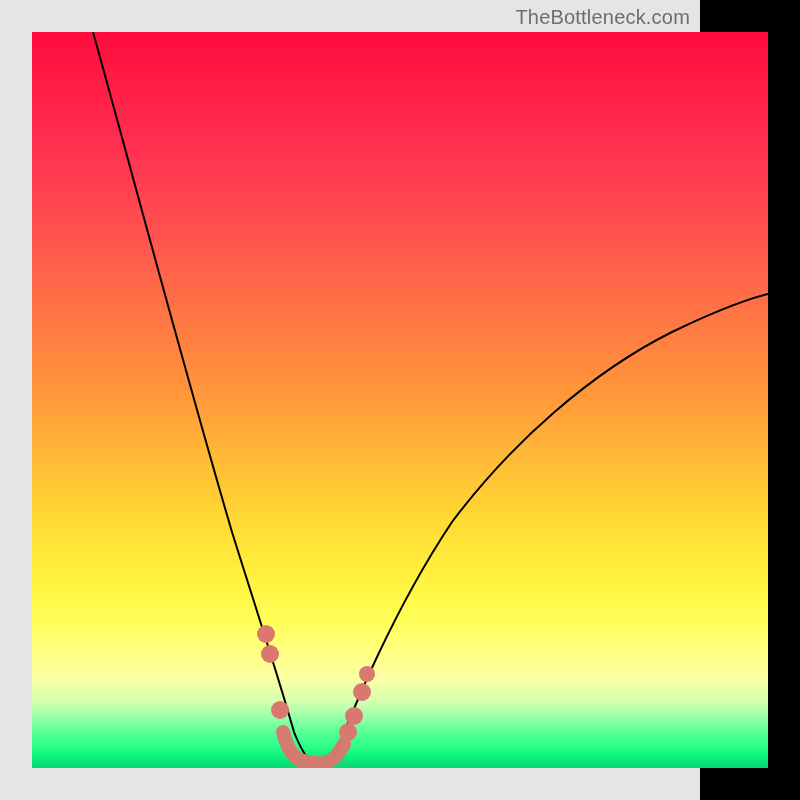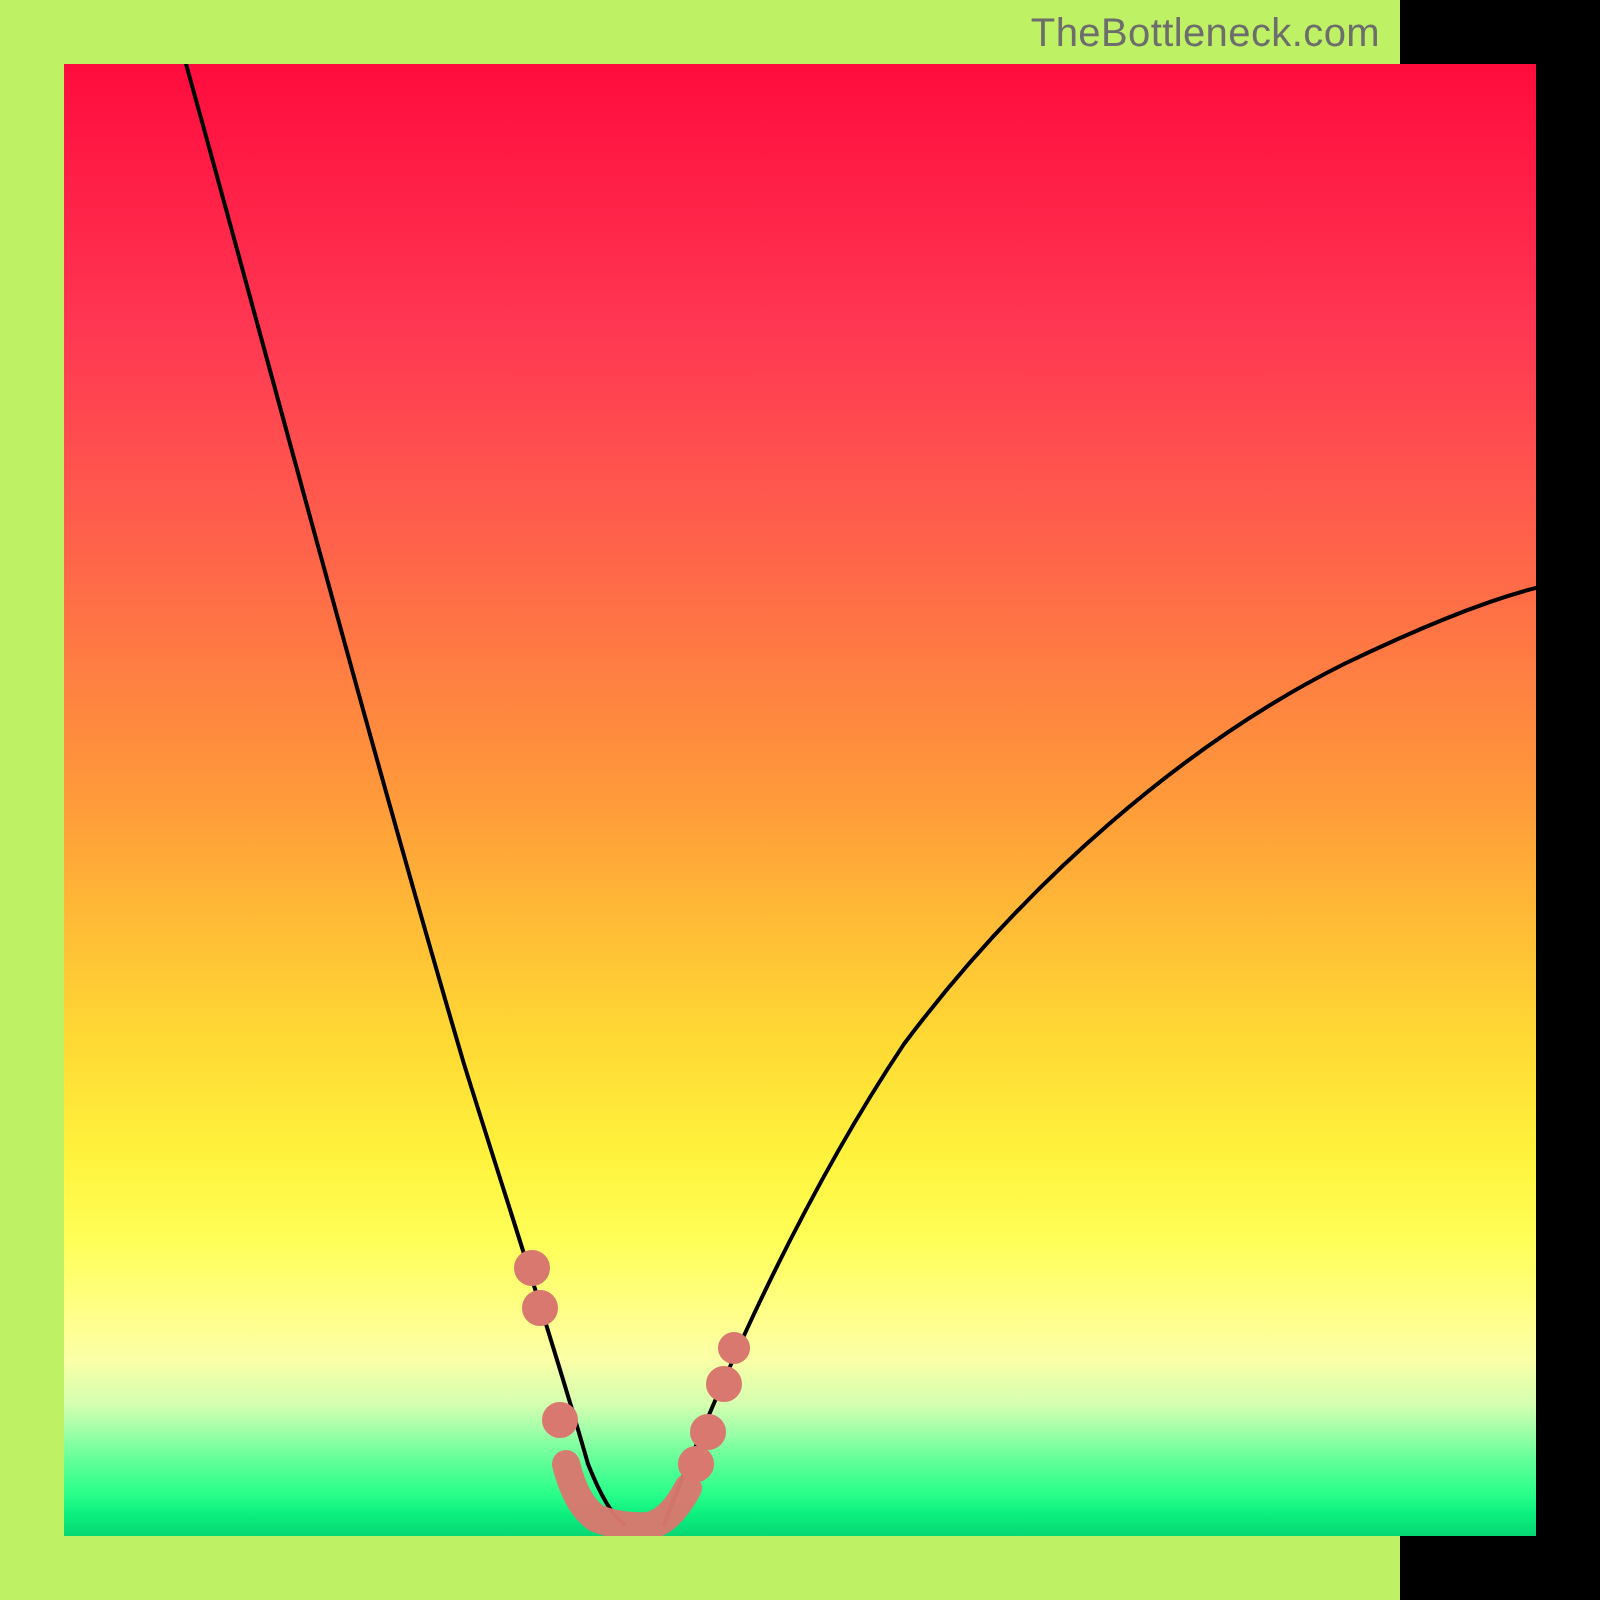--- a/index.html
+++ b/index.html
@@ -8,21 +8,21 @@
     width: 800px;
     height: 800px;
     overflow: hidden;
     background: #000;
     font-family: Arial, Helvetica, sans-serif;
   }
   .frame {
     position: relative;
     width: 700px;
     height: 800px;
-    background: #bef264;
+    background: #e5e5e5;
   }
   .plot-area {
     position: absolute;
     left: 32px;
     top: 32px;
     width: 736px;
     height: 736px;
     
     background: linear-gradient(
       to bottom,

